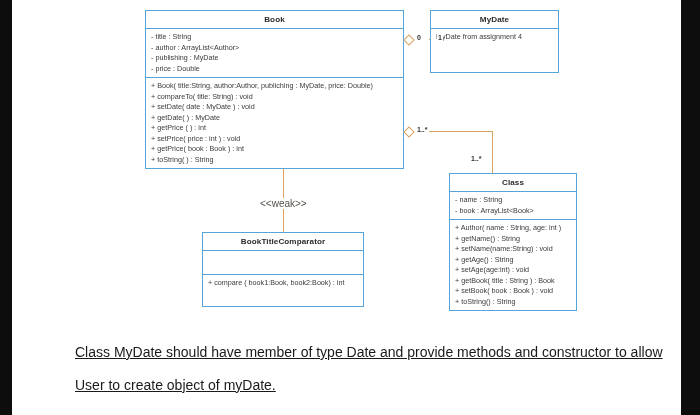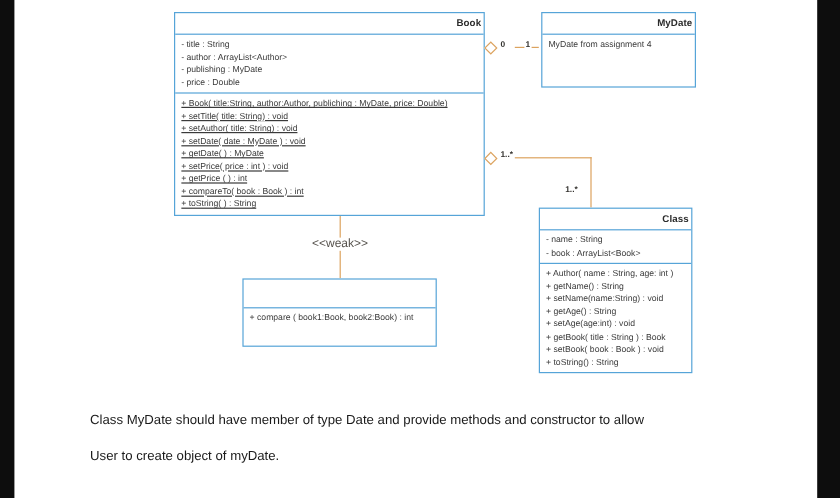--- a/index.html
+++ b/index.html
@@ -55,21 +55,21 @@
   .uml-class {
     position: absolute;
     box-sizing: border-box;
     border: 1.3px solid #56a4d8;
     background: #ffffff;
     z-index: 3;
   }
   .uml-header {
     box-sizing: border-box;
     border-bottom: 1.3px solid #56a4d8;
-    text-align: right;
+    text-align: center;
     font-size: 8.1px;
     font-weight: bold;
     color: #2b2b2b;
     padding: 4px 2px 4px 2px;
     letter-spacing: 0.1px;
   }
   .uml-compartment {
     box-sizing: border-box;
     padding: 3px 4px 3px 5px;
     font-size: 7.2px;
@@ -80,23 +80,23 @@
     border-bottom: 1.3px solid #56a4d8;
   }
   .uml-member {
     white-space: nowrap;
     overflow: hidden;
   }
 
   
   #class-book              { left: 133px; top: 10px;  width: 259px; }
   #class-book .attrs       { min-height: 39px; }
-  #class-book .ops         { min-height: 78px; text-decoration: underline; }
-
-  #class-mydate            { left: 439px; top: 10px;  width: 129px; }
+  #class-book .ops         { min-height: 78px; }
+
+  #class-mydate            { left: 418px; top: 10px;  width: 129px; }
   #class-mydate .attrs     { min-height: 43px; }
 
   #class-author            { left: 437px; top: 173px; width: 128px; }
   #class-author .attrs     { min-height: 27px; }
   #class-author .ops       { min-height: 72px; }
 
   #class-comparator        { left: 190px; top: 232px; width: 162px; }
   #class-comparator .attrs { min-height: 24px; }
   #class-comparator .ops   { min-height: 31px; }
 
@@ -140,23 +140,24 @@
     background: #ffffff;
     padding: 0 2px;
   }
 
   
   #caption {
     position: absolute;
     left: 63px;
     top: 345px;
     width: 600px;
-    font-size: 11px;
+    font-size: 14px;
     color: #1a1a1a;
     line-height: 1.05;
+    text-decoration: underline;
   }
   #caption .cap-line {
     margin-bottom: 18px;
     white-space: nowrap;
   }
 </style>
 </head>
 <body>
 
 <div id="screen">
@@ -185,27 +186,26 @@
       <div class="uml-class" id="class-book">
         <div class="uml-header">Book</div>
         <div class="uml-compartment bordered attrs">
           <div class="uml-member">- title : String</div>
           <div class="uml-member">- author : ArrayList&lt;Author&gt;</div>
           <div class="uml-member">- publishing : MyDate</div>
           <div class="uml-member">- price : Double</div>
         </div>
         <div class="uml-compartment ops">
           <div class="uml-member">+ Book( title:String, author:Author, publiching : MyDate, price: Double)</div>
-          <div class="uml-member">+ setTitle( title: String) : void</div>
-          <div class="uml-member">+ setAuthor( title: String) : void</div>
+          <div class="uml-member">+ compareTo( title: String) : void</div>
           <div class="uml-member">+ setDate( date : MyDate ) : void</div>
           <div class="uml-member">+ getDate( ) : MyDate</div>
+          <div class="uml-member">+ getPrice ( ) : int</div>
           <div class="uml-member">+ setPrice( price : int ) : void</div>
-          <div class="uml-member">+ getPrice ( ) : int</div>
-          <div class="uml-member">+ compareTo( book : Book ) : int</div>
+          <div class="uml-member">+ getPrice( book : Book ) : int</div>
           <div class="uml-member">+ toString( ) : String</div>
         </div>
       </div>
 
       <div class="uml-class" id="class-mydate">
         <div class="uml-header">MyDate</div>
         <div class="uml-compartment attrs">
           <div class="uml-member">MyDate from assignment 4</div>
         </div>
       </div>
@@ -222,20 +222,21 @@
           <div class="uml-member">+ setName(name:String) : void</div>
           <div class="uml-member">+ getAge() : String</div>
           <div class="uml-member">+ setAge(age:int) : void</div>
           <div class="uml-member">+ getBook( title : String ) : Book</div>
           <div class="uml-member">+ setBook( book : Book ) : void</div>
           <div class="uml-member">+ toString() : String</div>
         </div>
       </div>
 
       <div class="uml-class" id="class-comparator">
+        <div class="uml-header">BookTitleComparator</div>
         <div class="uml-compartment bordered attrs"></div>
         <div class="uml-compartment ops">
           <div class="uml-member">+ compare ( book1:Book, book2:Book) : int</div>
         </div>
       </div>
 
     </div>
 
     <div id="caption">
       <div class="cap-line">Class MyDate should have member of type Date and provide methods and constructor to allow</div>

